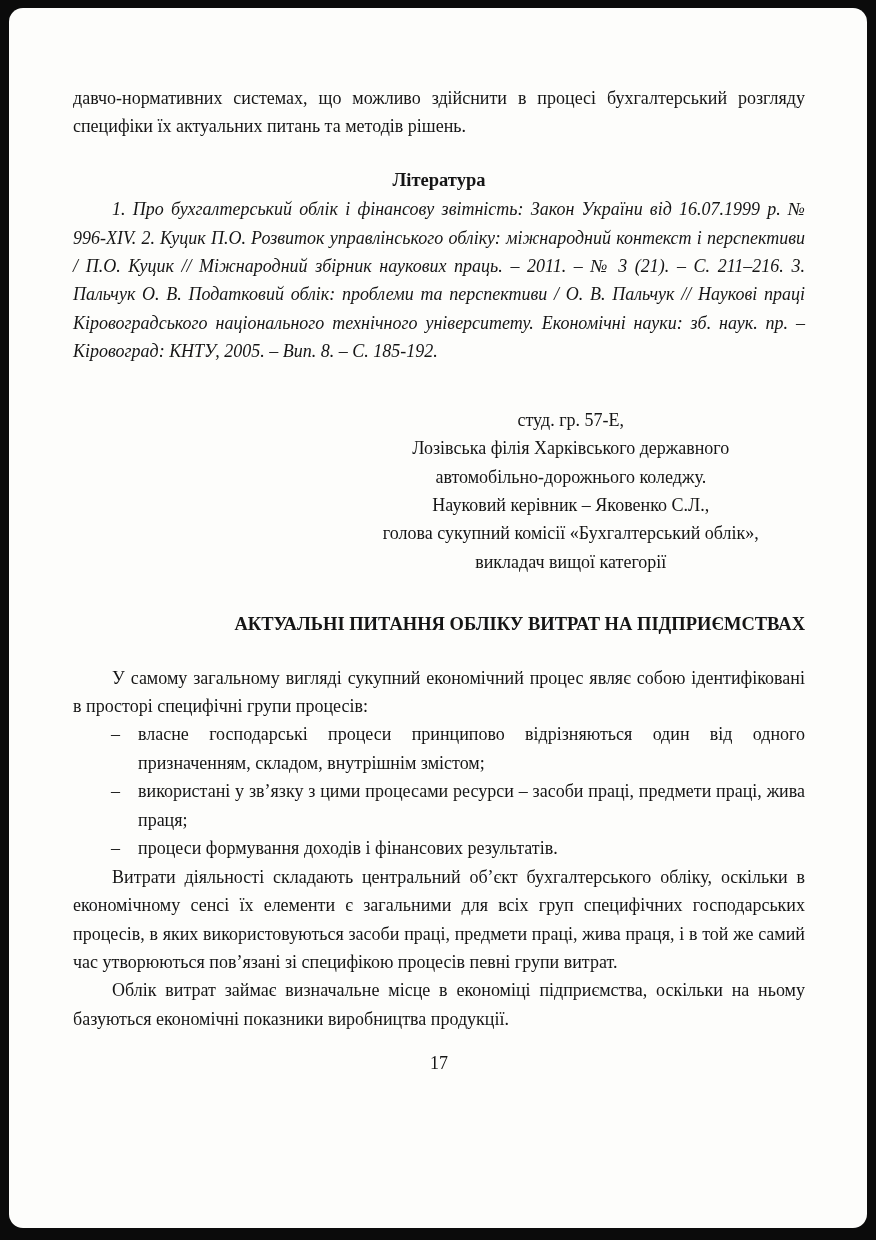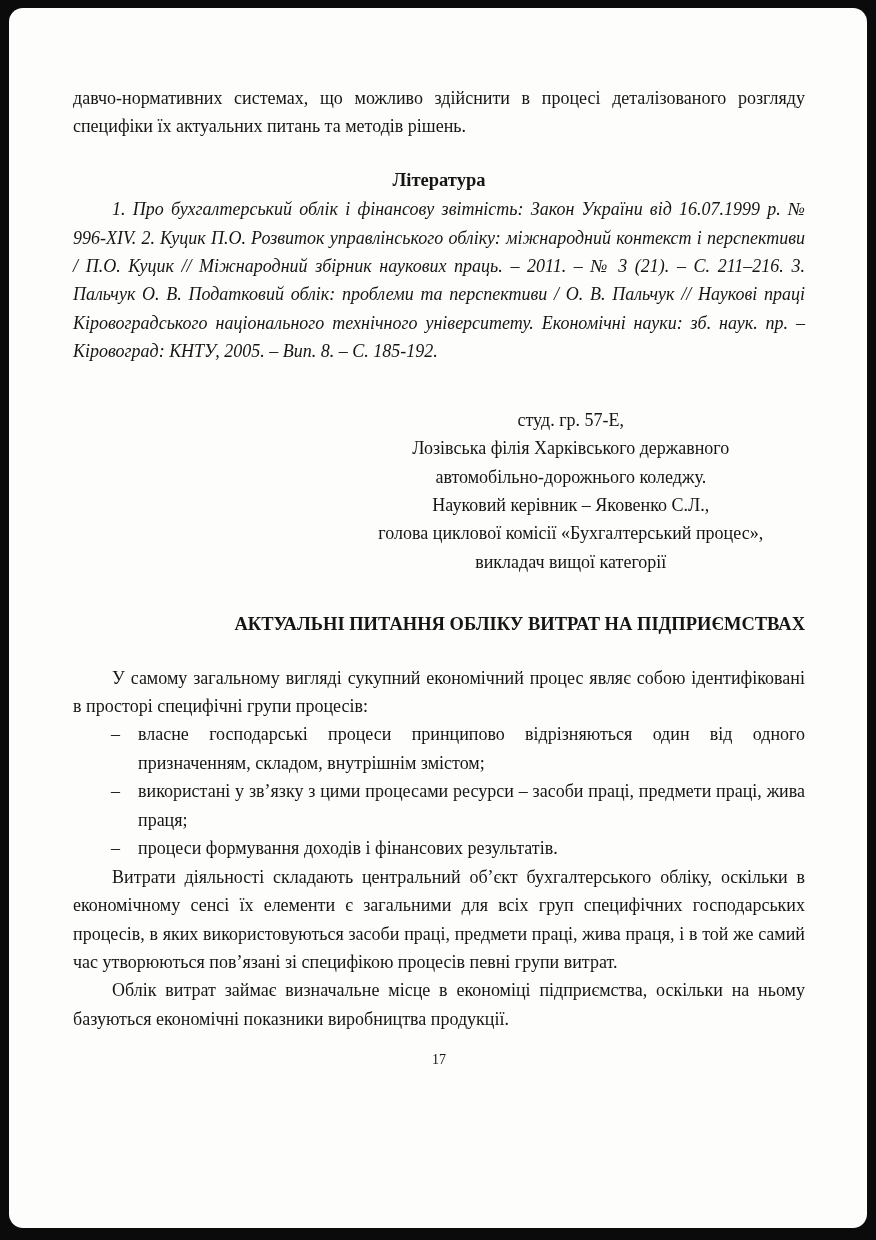--- a/index.html
+++ b/index.html
@@ -52,42 +52,42 @@
   .list { padding-left: 38px; }
   .list-item {
     display: flex;
     font-size: 18px;
     line-height: 1.58;
   }
   .list-item .dash { flex: 0 0 27px; }
   .list-item .li-text { flex: 1; text-align: justify; }
   .page-number {
     text-align: center;
-    font-size: 14px;
+    font-size: 18px;
     line-height: 1.58;
     margin-top: 16px;
   }
 </style>
 </head>
 <body>
 
 <div class="page">
 
-  <p class="body-text">давчо-нормативних системах, що можливо здійснити в процесі деталізованого розгляду специфіки їх актуальних питань та методів рішень.</p>
+  <p class="body-text">давчо-нормативних системах, що можливо здійснити в процесі бухгалтерський розгляду специфіки їх актуальних питань та методів рішень.</p>
 
   <h2 class="center-heading">Література</h2>
 
   <p class="body-text lit indent">1. Про бухгалтерський облік і фінансову звітність: Закон України від 16.07.1999 р. № 996-XIV. 2. Куцик П.О. Розвиток управлінського обліку: міжнародний контекст і перспективи / П.О. Куцик // Міжнародний збірник наукових праць. – 2011. – № 3 (21). – С. 211–216. 3. Пальчук О. В. Податковий облік: проблеми та перспективи / О. В. Пальчук // Наукові праці Кіровоградського національного технічного університету. Економічні науки: зб. наук. пр. – Кіровоград: КНТУ, 2005. – Вип. 8. – С. 185-192.</p>
 
   <div class="author-block">
     <div>студ. гр. 57-Е,</div>
     <div>Лозівська філія Харківського державного</div>
     <div>автомобільно-дорожнього коледжу.</div>
     <div>Науковий керівник – Яковенко С.Л.,</div>
-    <div>голова циклової комісії «Бухгалтерський процес»,</div>
+    <div>голова сукупний комісії «Бухгалтерський облік»,</div>
     <div>викладач вищої категорії</div>
   </div>
 
   <h1 class="article-title">АКТУАЛЬНІ ПИТАННЯ ОБЛІКУ ВИТРАТ НА ПІДПРИЄМСТВАХ</h1>
 
   <p class="body-text indent first-body">У самому загальному вигляді сукупний економічний процес являє собою ідентифіковані в просторі специфічні групи процесів:</p>
 
   <div class="list">
     <div class="list-item">
       <span class="dash">–</span>

